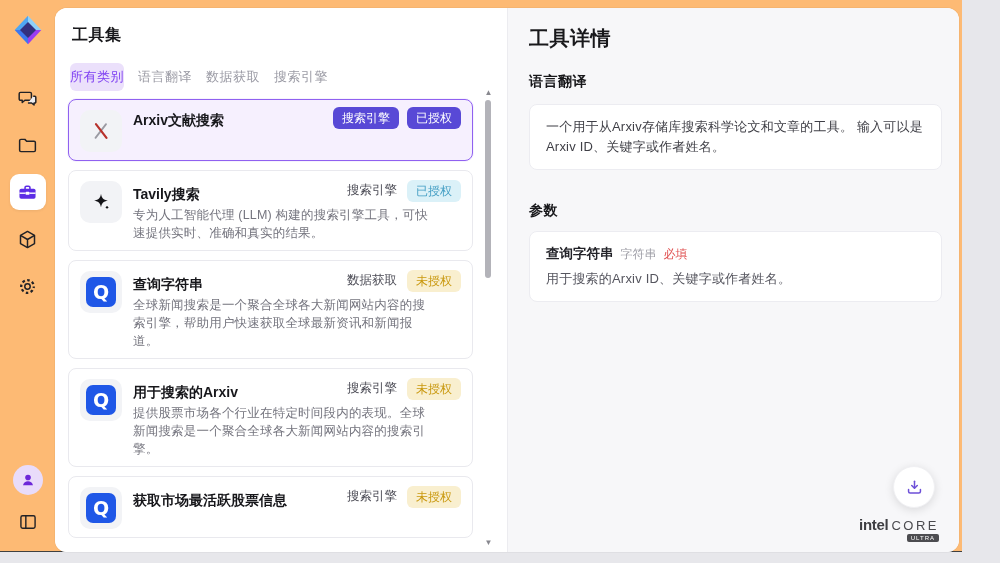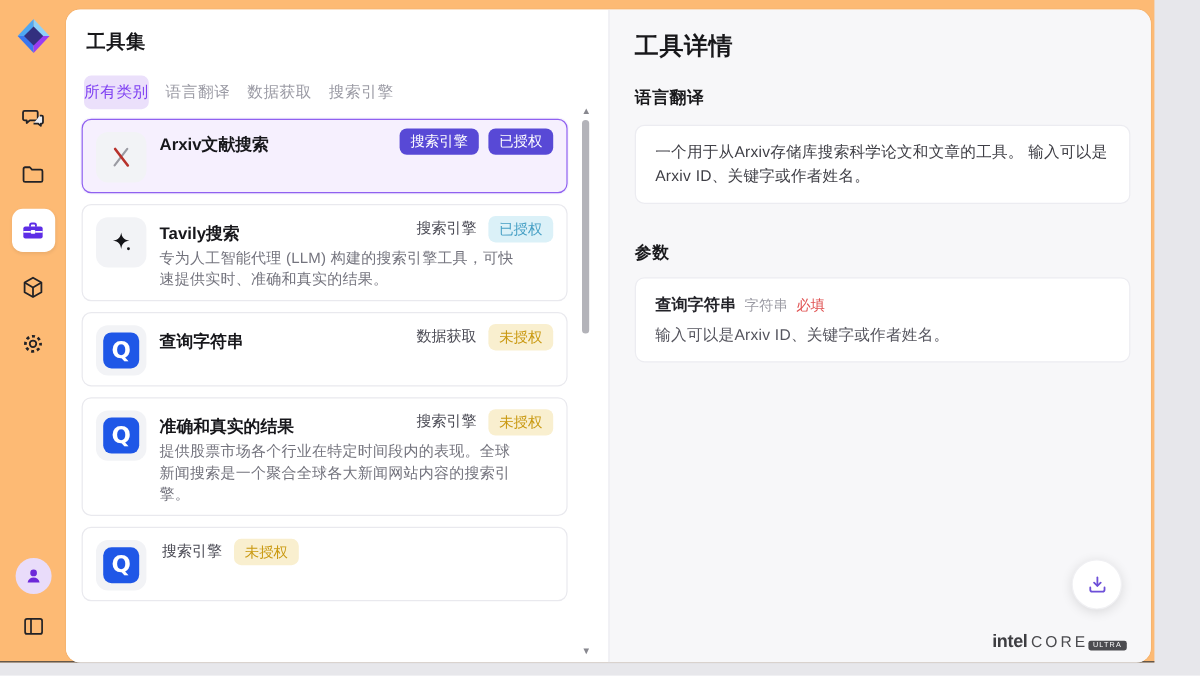--- a/index.html
+++ b/index.html
@@ -120,21 +120,21 @@
   
   .download-fab {
     position:absolute; right:24px; bottom:44px;
     width:42px; height:42px; border-radius:50%;
     background:#fff; box-shadow:0 2px 10px rgba(0,0,0,.12);
     display:flex; align-items:center; justify-content:center; cursor:pointer;
     border:1px solid #f0f0f3;
   }
   .intel-brand {
     position:absolute; right:20px; bottom:10px;
-    display:flex; align-items:flex-end; line-height:1;
+    display:flex; flex-direction:column; align-items:flex-end; line-height:1;
   }
   .intel-row { display:flex; align-items:baseline; gap:3px; color:#3e3e42; }
   .intel-word { font-size:15px; font-weight:700; letter-spacing:-.3px; }
   .core-word { font-size:13px; font-weight:400; letter-spacing:2.5px; text-transform:uppercase; color:#4a4a4e;text-align:right; }
   .ultra-chip {
     margin-top:2px; background:#4c4c50; color:#fff; border-radius:2px;
     font-size:6px; padding:1px 4px; letter-spacing:1px; text-transform:uppercase;
   }
   svg { display:block; }
 </style>
@@ -273,45 +273,47 @@
               <div class="qbadge">Q</div>
             </div>
           <div class="card-body">
             <div class="card-head">
               <div class="card-title">查询字符串</div>
               <div class="badges">
                 <span class="cat-label">数据获取</span>
                 <span class="badge unauth">未授权</span>
               </div>
             </div>
+            <div class="card-desc">全球新闻搜索是一个聚合全球各大新闻网站内容的搜索引擎，帮助用户快速获取全球最新资讯和新闻报道。</div>
           </div>
         </div>
 
         <div class="card">
           <div class="tool-icon">
               <div class="qbadge">Q</div>
             </div>
           <div class="card-body">
             <div class="card-head">
-              <div class="card-title">准确和真实的结果</div>
+              <div class="card-title">用于搜索的Arxiv</div>
               <div class="badges">
                 <span class="cat-label">搜索引擎</span>
                 <span class="badge unauth">未授权</span>
               </div>
             </div>
             <div class="card-desc">提供股票市场各个行业在特定时间段内的表现。全球新闻搜索是一个聚合全球各大新闻网站内容的搜索引擎。</div>
           </div>
         </div>
 
         <div class="card">
           <div class="tool-icon">
               <div class="qbadge">Q</div>
             </div>
           <div class="card-body">
             <div class="card-head">
+              <div class="card-title">获取市场最活跃股票信息</div>
               <div class="badges">
                 <span class="cat-label">搜索引擎</span>
                 <span class="badge unauth">未授权</span>
               </div>
             </div>
           </div>
         </div>
 
       </div>
 
@@ -328,21 +330,21 @@
       <div class="section-h h-intro">语言翻译</div>
       <div class="intro-card">一个用于从Arxiv存储库搜索科学论文和文章的工具。 输入可以是Arxiv ID、关键字或作者姓名。</div>
 
       <div class="section-h h-params">参数</div>
       <div class="param-card">
         <div class="param-head">
           <span class="param-name">查询字符串</span>
           <span class="param-type">字符串</span>
           <span class="param-required">必填</span>
         </div>
-        <div class="param-desc">输入可以是Arxiv ID、关键字或作者姓名。</div>
+        <div class="param-desc">用于搜索的Arxiv ID、关键字或作者姓名。</div>
       </div>
 
       <div class="download-fab">
         <span>
           <svg width="19" height="19" viewBox="0 0 24 24" fill="none" stroke="#6d4fd8" stroke-width="1.9" stroke-linecap="round" stroke-linejoin="round">
             <line x1="12" y1="4" x2="12" y2="12.5"></line>
             <polyline points="8.5,9.5 12,13 15.5,9.5"></polyline>
             <path d="M4.5 14.5v2.5a2 2 0 0 0 2 2h11a2 2 0 0 0 2-2v-2.5"></path>
           </svg>
         </span>

